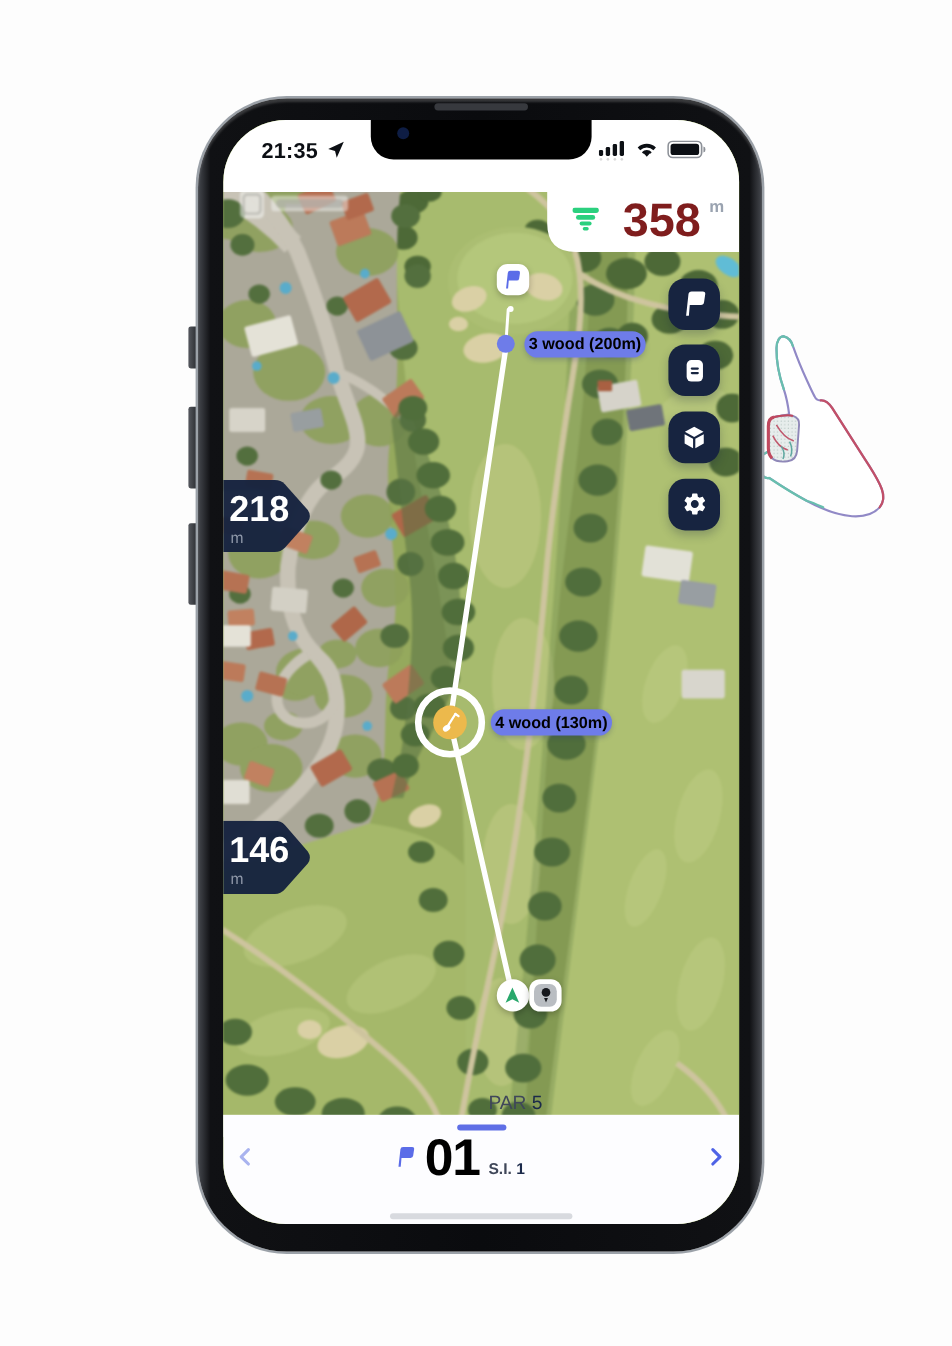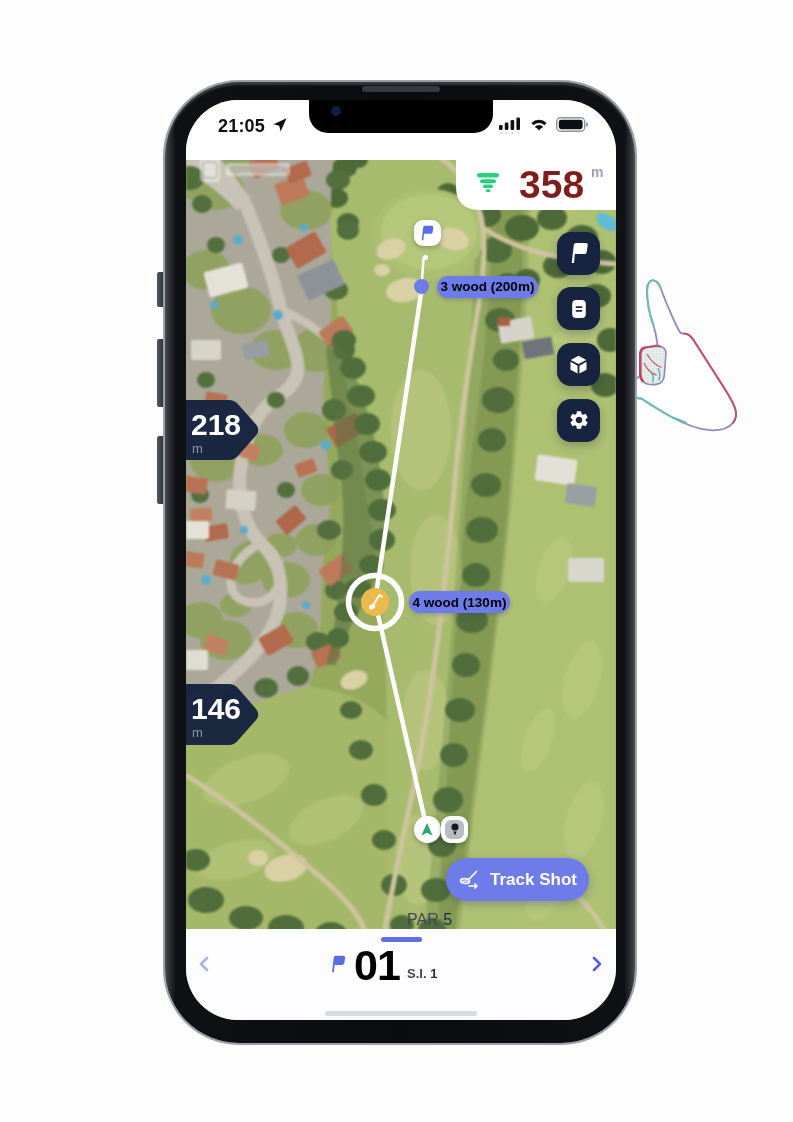--- a/index.html
+++ b/index.html
@@ -377,26 +377,20 @@
       <path d="M8,1 L14.5,15.5 L8,12.2 L1.5,15.5 Z" fill="#29a86c"></path>
     </svg>
 
     <div style="position:absolute;left:255px;top:715.5px;width:27px;height:27px;border-radius:9px;background:#fff;box-shadow:0 2px 5px rgba(0,0,0,.25);"></div>
     <div style="position:absolute;left:259px;top:719.5px;width:19px;height:19px;border-radius:6px;background:#b9bdc2;"></div>
     <svg style="position:absolute;left:263.5px;top:722.5px;" width="10" height="13" viewBox="0 0 10 13">
       <circle cx="5" cy="4" r="3.6" fill="#16181c"></circle>
       <path d="M3.4,8.6 L6.6,8.6 L5,12.4 Z" fill="#16181c"></path>
     </svg>
 
-    <div class="track"><svg style="margin-right:10px;" width="22" height="19" viewBox="0 0 22 19">
-      <path d="M18.5,1.5 L10.8,9.3" stroke="#fff" stroke-width="1.7" fill="none" stroke-linecap="round"></path>
-      <path d="M2.6,10.6 C2.6,9.4 4,8.6 6.4,8.6 C9.4,8.6 11.3,9.6 11.6,11 C11.9,12.4 10.3,13.5 7.6,13.5 C4.8,13.5 2.6,12.3 2.6,10.6 Z" fill="none" stroke="#fff" stroke-width="1.7"></path>
-      <path d="M4.8,11.2 L9.8,11.2" stroke="#fff" stroke-width="1.2" fill="none" stroke-linecap="round"></path>
-      <path d="M11,16 L19,16 M16.8,13.9 L19.2,16 L16.8,18.1" stroke="#fff" stroke-width="1.5" fill="none" stroke-linecap="round" stroke-linejoin="round"></path>
-    </svg>Track Shot</div>
 
     <div class="sqbtn" style="top:131.5px;">
       <svg width="22" height="22" viewBox="0 0 20 20">
           <path d="M3.4,19.2 L5.2,3 Q5.5,0.9 7.6,0.9 L16,0.9 Q18.2,0.9 17.9,3 L17,9 Q16.7,11 14.6,11 L6.2,11 L5.5,19.2 Z" fill="#ffffff"></path>
         </svg>
     </div>
 
     <div class="sqbtn" style="top:187px;">
       <svg width="20" height="20" viewBox="0 0 20 20">
         <rect x="3.2" y="1" width="13.6" height="18" rx="4" fill="#ffffff"></rect>
@@ -440,21 +434,21 @@
     <div style="position:absolute;left:221px;top:811px;font-size:16px;font-weight:normal;color:#3f4759;">PAR <span style="color:#1b2a4a;">5</span></div>
 
     <div style="position:absolute;left:221px;top:865.5px;font-size:13px;font-weight:bold;color:#3f4759;">S.I. <span style="color:#1b2a4a;">1</span></div>
 
     <div class="homebar"></div>
 
     <svg class="header" width="430" height="112" viewBox="0 0 430 112">
       <path d="M0,0 H430 V110 L294,110 Q270,110 270,86 L270,60 L0,60 Z" fill="#ffffff"></path>
     </svg>
 
-    <div class="hdr-time">21:05</div>
+    <div class="hdr-time">21:35</div>
 
     <svg style="position:absolute;left:86px;top:17px;" width="16" height="16" viewBox="0 0 16 16">
       <path d="M1.5,7.2 L14.5,1.2 L8.6,14.4 L7.2,8.8 Z" fill="#0c0f14"></path>
     </svg>
 
     <svg style="position:absolute;left:313px;top:17px;" width="22" height="18" viewBox="0 0 22 18">
       <rect x="0" y="8" width="3.6" height="5" rx="1.2" fill="#0c0f14"></rect>
       <rect x="5.8" y="5.5" width="3.6" height="7.5" rx="1.2" fill="#0c0f14"></rect>
       <rect x="11.6" y="3" width="3.6" height="10" rx="1.2" fill="#0c0f14"></rect>
       <rect x="17.4" y="0.5" width="3.6" height="12.5" rx="1.2" fill="#0c0f14"></rect>

